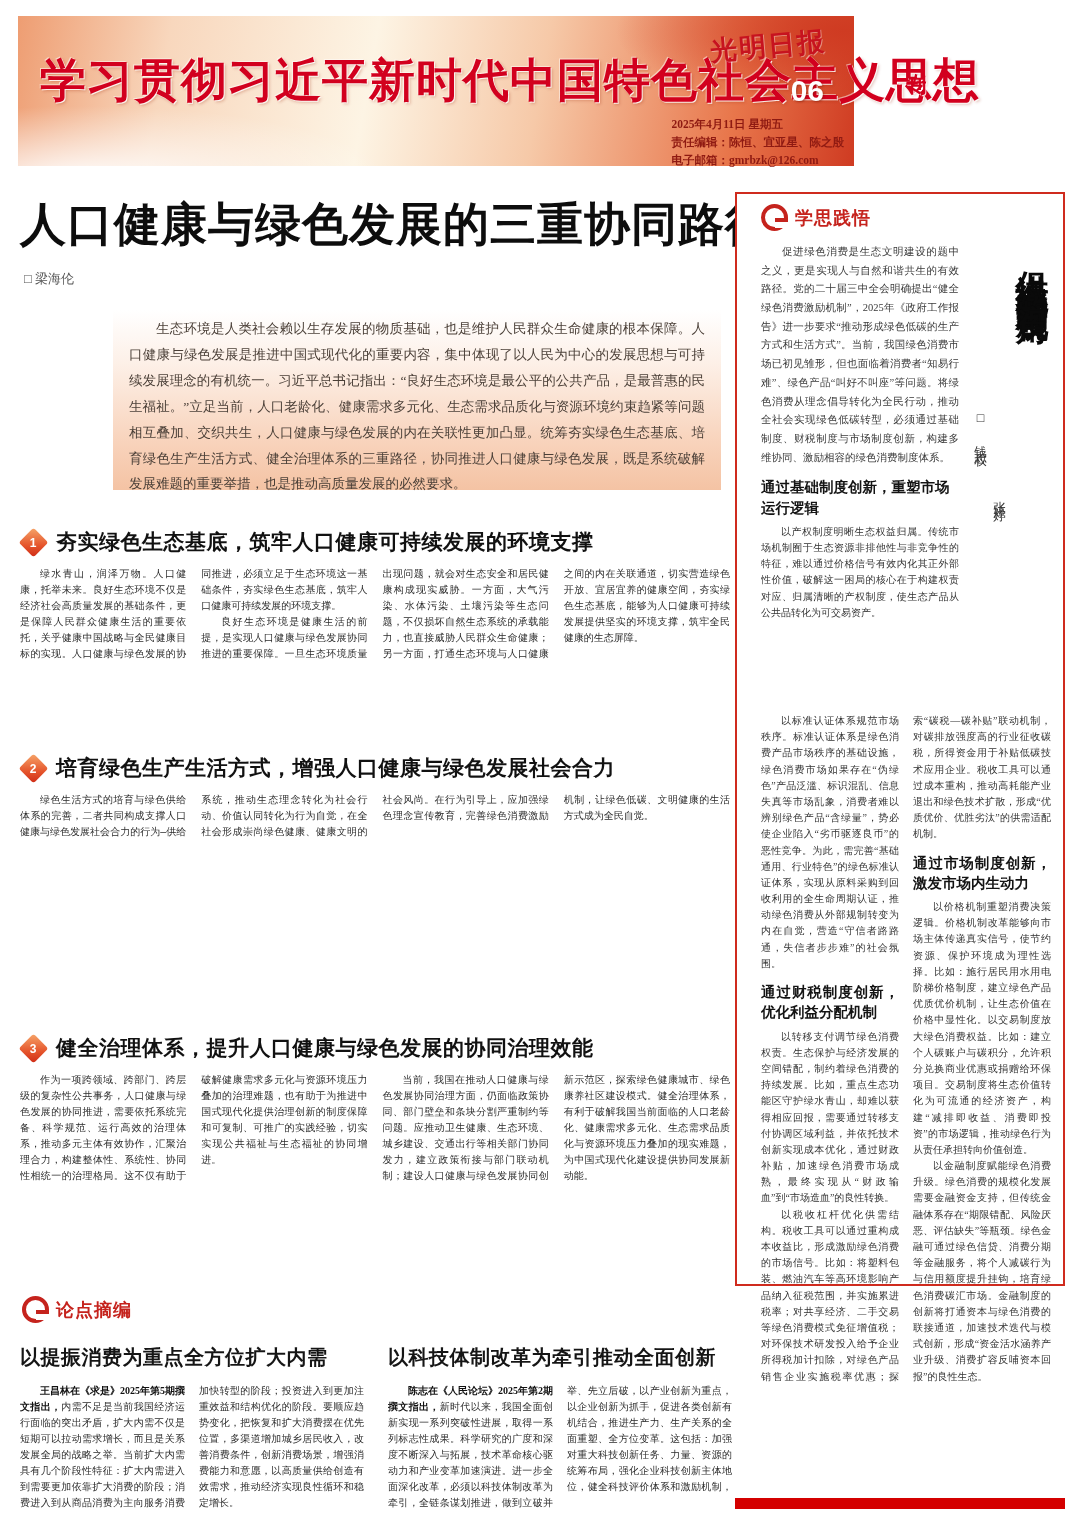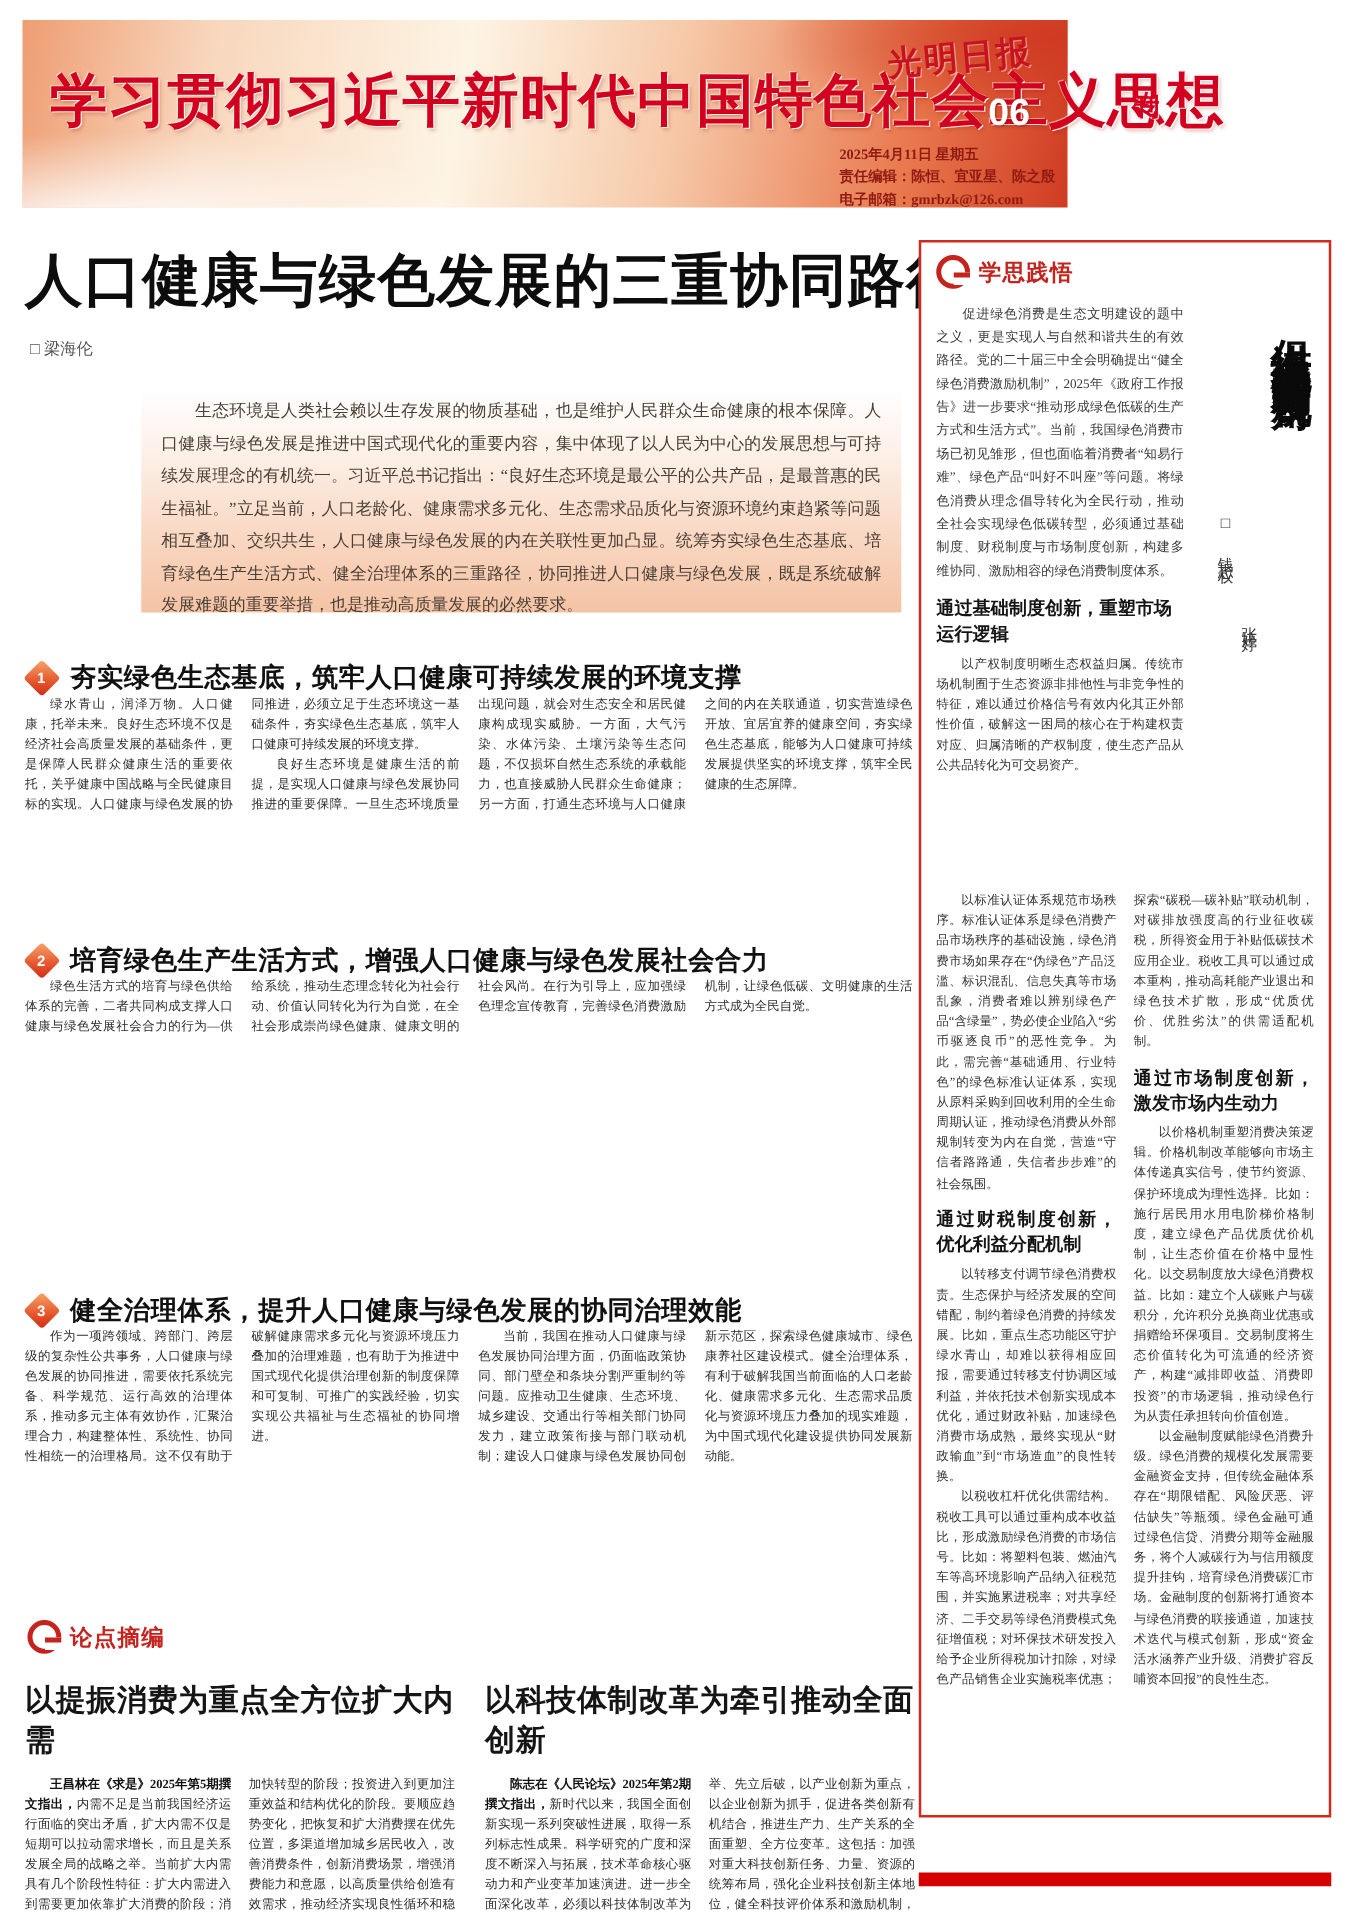--- a/index.html
+++ b/index.html
@@ -61,32 +61,32 @@
     width:21px; height:21px; flex:0 0 21px; transform:rotate(45deg); margin-left:3px;
     background:linear-gradient(135deg,#f6a66a 0%,#e5552c 60%,#cf2b16 100%);
     display:flex; align-items:center; justify-content:center; border-radius:3px;
   }
   .diamond span {
     transform:rotate(-45deg); color:#fff; font-size:12px; font-weight:bold;
     font-family:"Liberation Sans","DejaVu Sans",sans-serif;
   }
   .sec-title { font-size:21px; font-weight:bold; color:#111; letter-spacing:0.5px; }
   .sec-body {
-    column-gap:15px; column-count:4;
-    font-size:10px; line-height:1.6; text-align:justify; color:#2c2c2c; overflow:hidden;
+    margin-top:11px; column-gap:15px; column-count:4;
+    font-size:10px; line-height:1.6; text-align:justify; color:#2c2c2c; overflow:hidden;font-family:Liberation Mono, monospace;
   }
   .sec-body p { text-indent:2em; }
   .sec-body p.credit { font-weight:bold; color:#111; }
   #sec1 { top:528px; } #sec1 .sec-body { height:186px; }
   #sec2 { top:754px; } #sec2 .sec-body { height:236px; }
   #sec3 { top:1034px; } #sec3 .sec-body { height:226px; }
   
   .study {
-    position:absolute; left:735px; top:192px; width:330px; height:1262px;
-    border:2px solid #cf2b1e; background:#fff; padding:8px 12px 10px 12px;
+    position:absolute; left:735px; top:192px; width:330px; height:1094px;
+    border:2px solid #cf2b1e; background:#fff; padding:8px 12px 10px 24px;
   }
   .badge-row { display:flex; align-items:center; gap:7px; margin:2px 0 12px 0; }
   .g-logo {
     width:27px; height:27px; border-radius:50%; border:4px solid #c5231d;
     position:relative; flex:0 0 27px;
   }
   .g-logo::after {
     content:""; position:absolute; right:-4px; top:10px; width:13px; height:6px;
     background:#fff; border-top:4px solid #c5231d;
   }
@@ -114,21 +114,21 @@
     font-size:10px; line-height:1.62; text-align:justify; color:#333;
   }
   .study-flow p { text-indent:2em; }
   .study-flow p.cont { text-indent:0; }
   .study-flow .study-h { break-inside:avoid; }
   .red-bar { position:absolute; left:735px; top:1498px; width:330px; height:11px; background:#d40000; }
   
   .digest-badge { position:absolute; left:22px; top:1294px;align-items:center; }
   .digest-articles { position:absolute; left:20px; top:1344px; width:712px; display:flex; gap:24px; }
   .digest-article { width:344px; }
-  .digest-title { font-size:24px; font-weight:bold; color:#151515; margin-bottom:12px; letter-spacing:0.5px; }
+  .digest-title { font-size:20px; font-weight:bold; color:#151515; margin-bottom:12px; letter-spacing:0.5px; }
   .digest-body {
     column-count:2; column-gap:14px; height:140px; overflow:hidden;
     font-size:10px; line-height:1.6; text-align:justify; color:#2c2c2c;
   }
   .digest-body p { text-indent:2em; }
   .digest-body .lead { font-weight:bold; color:#111; }
 </style>
 </head>
 <body>
 

